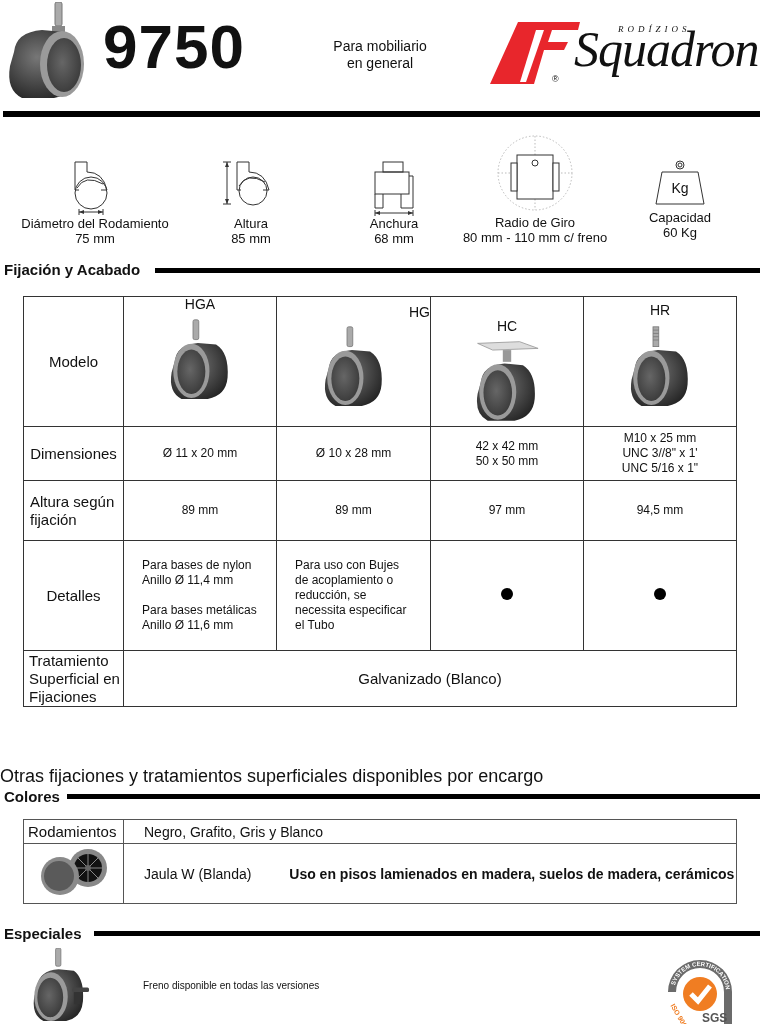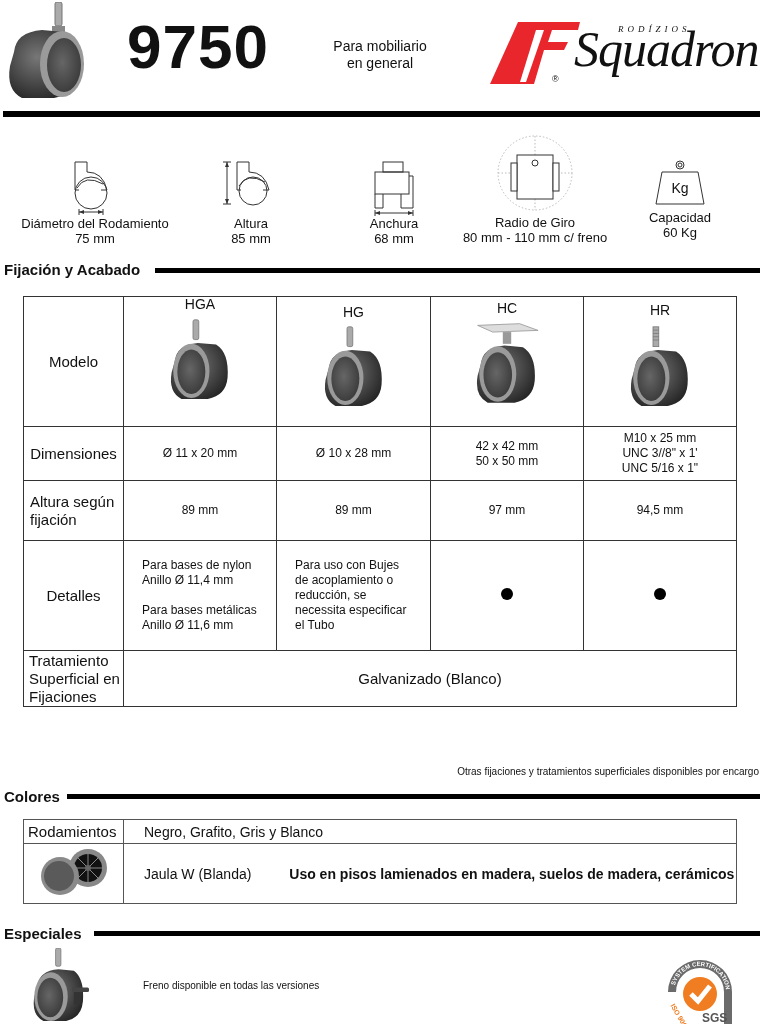--- a/index.html
+++ b/index.html
@@ -2,21 +2,21 @@
 <html><head>
 <meta charset="utf-8">
 <style>
   * { box-sizing: border-box; margin: 0; padding: 0; }
   html, body { width: 760px; height: 1024px; background: #fff; overflow: hidden; }
   body { font-family: "Liberation Sans", sans-serif; color: #111; position: relative; }
   .abs { position: absolute; }
 
   
   .hdr-caster { left: 2px; top: 2px; width: 85px; height: 100px; }
-  .model-num { left: 103px; top: 16px; font-size: 62px; font-weight: bold; letter-spacing: 1px; line-height: 1; margin-left: 24px; }
+  .model-num { left: 103px; top: 16px; font-size: 62px; font-weight: bold; letter-spacing: 1px; line-height: 1; }
   .usage { left: 300px; top: 38px; width: 160px; text-align: center; font-size: 14px; line-height: 17px; }
   .logo-sub { left: 618px; top: 24px; font-family: "Liberation Serif", serif; font-style: italic; font-size: 9px; letter-spacing: 4px; }
   .logo-name { left: 574px; top: 24px; font-family: "Liberation Serif", serif; font-style: italic; font-size: 50px; line-height: 1; letter-spacing: -1px; }
   .logo-reg { left: 552px; top: 74px; font-size: 9px; }
 
   .rule-top { left: 3px; top: 111px; width: 757px; height: 6px; background: #000; }
 
   
   .spec { text-align: center; font-size: 13px; line-height: 15px; }
   .spec svg { display: block; margin: 0 auto; }
@@ -28,21 +28,21 @@
   
   table.fix { position: absolute; left: 23px; top: 296px; width: 714px; border-collapse: collapse; }
   table.fix td { border: 1.5px solid #333; text-align: center; vertical-align: middle; font-size: 12px; line-height: 15px; }
   table.fix td.rowh { font-size: 15px; line-height: 18px; width: 100px; }
   td.rowh.left { text-align: left; padding-left: 6px; }
   td.det { text-align: left !important; padding-left: 18px; }
   .dot { display: inline-block; width: 12px; height: 12px; border-radius: 50%; background: #000; }
   .model-head { font-size: 14px; }
   .cell-caster { display: block; margin: 6px auto 0; }
 
-  .note { left: 0; top: 766px; width: 759px; text-align: right; font-size: 10px; }
+  .note { left: 0; top: 766px; width: 759px; font-size: 18px; }
 
   table.col { position: absolute; left: 23px; top: 819px; width: 714px; border-collapse: collapse; }
   table.col td { border: 1.5px solid #555; font-size: 14px; vertical-align: middle; }
 </style>
 </head>
 <body>
 
 <svg class="abs hdr-caster" viewBox="0 0 85 100">
   <defs>
     <radialGradient id="g1" cx="40%" cy="40%" r="70%">
@@ -153,30 +153,30 @@
     <td class="rowh">Modelo</td>
     <td style="width:153px;vertical-align:top;">
       <div class="model-head">HGA</div>
       <svg class="cell-caster" width="70" height="86" viewBox="0 0 85 100">
         <rect x="34" y="0" width="7" height="24" rx="2" fill="#aaa" stroke="#777"></rect>
         <path d="M12 50 Q14 30 40 28 L62 30 Q78 40 76 70 Q74 92 52 96 L20 96 Q4 88 8 64 Z" fill="url(#g1)"></path>
         <ellipse cx="32" cy="62" rx="22" ry="33" fill="#9a9a9a"></ellipse>
         <ellipse cx="32" cy="63" rx="17" ry="27" fill="url(#g2)"></ellipse>
       </svg>
     </td>
-    <td style="width:154px;vertical-align:top;padding-top:8px;">
+    <td style="width:154px;vertical-align:top;padding-top:8px;text-align:right;">
       <div class="model-head">HG</div>
       <svg class="cell-caster" width="70" height="84" viewBox="0 0 85 100">
         <rect x="34" y="0" width="7" height="24" rx="2" fill="#aaa" stroke="#777"></rect>
         <path d="M12 50 Q14 30 40 28 L62 30 Q78 40 76 70 Q74 92 52 96 L20 96 Q4 88 8 64 Z" fill="url(#g1)"></path>
         <ellipse cx="32" cy="62" rx="22" ry="33" fill="#9a9a9a"></ellipse>
         <ellipse cx="32" cy="63" rx="17" ry="27" fill="url(#g2)"></ellipse>
       </svg>
     </td>
-    <td style="width:153px;vertical-align:top;padding-top:4px;">
+    <td style="width:153px;vertical-align:top;padding-top:22px;">
       <div class="model-head">HC</div>
       <svg class="cell-caster" width="78" height="84" viewBox="0 0 90 100">
         <path d="M10 4 L60 2 L82 10 L28 12 Z" fill="#ddd" stroke="#999"></path>
         <rect x="40" y="12" width="10" height="14" fill="#999"></rect>
         <path d="M14 50 Q16 30 42 28 L64 30 Q80 40 78 70 Q76 92 54 96 L22 96 Q6 88 10 64 Z" fill="url(#g1)"></path>
         <ellipse cx="34" cy="62" rx="22" ry="33" fill="#9a9a9a"></ellipse>
         <ellipse cx="34" cy="63" rx="17" ry="27" fill="url(#g2)"></ellipse>
       </svg>
     </td>
     <td style="vertical-align:top;padding-top:6px;">

